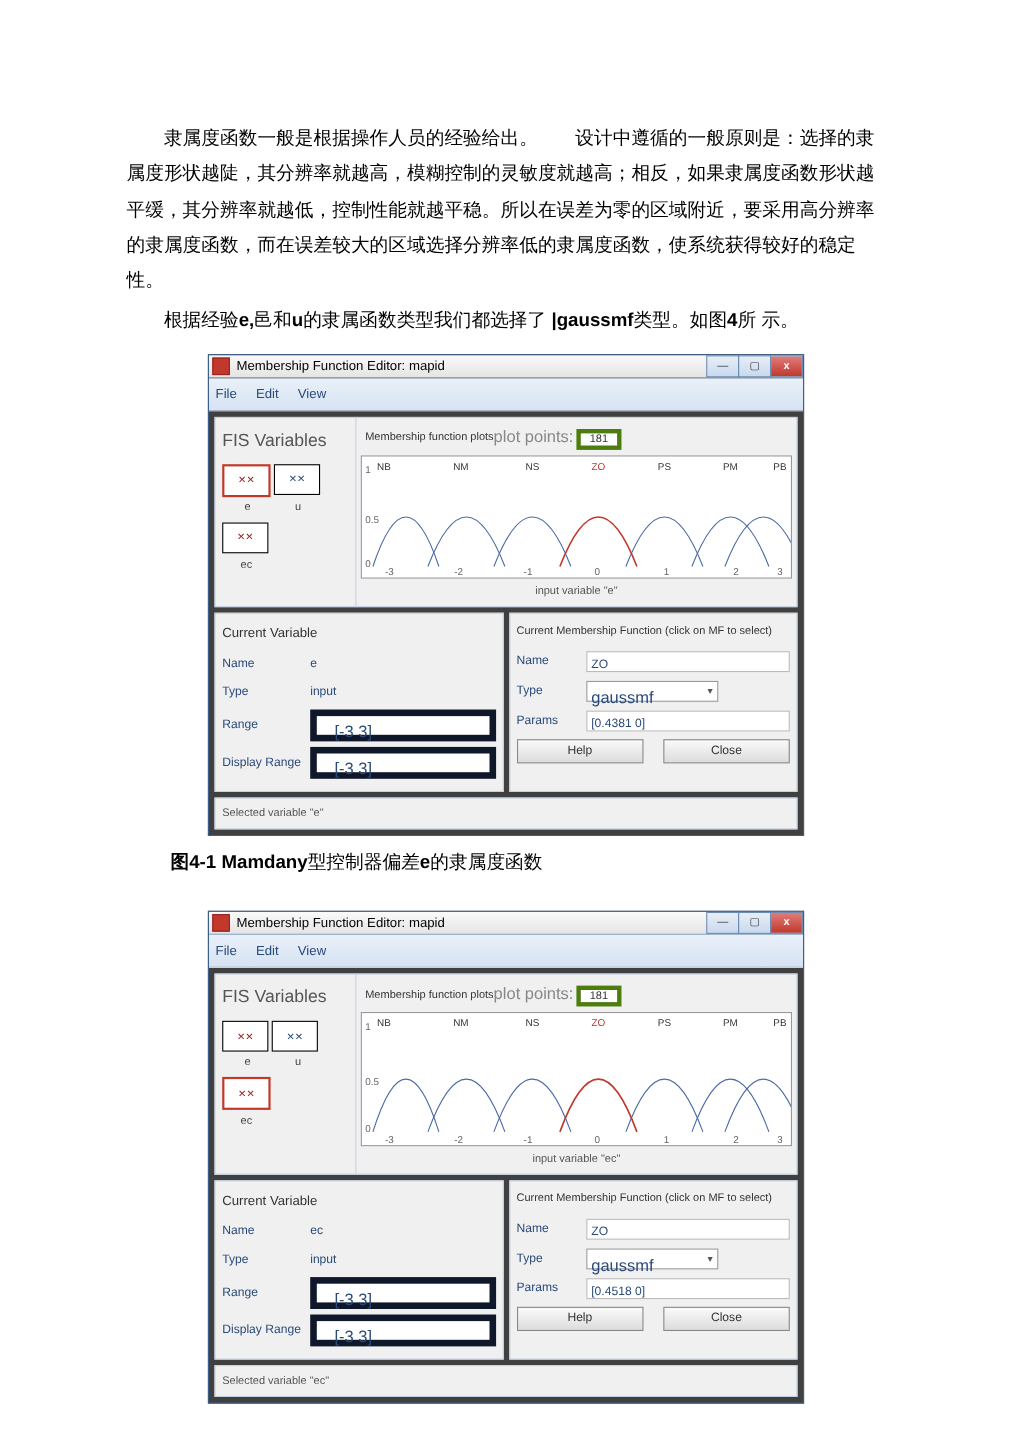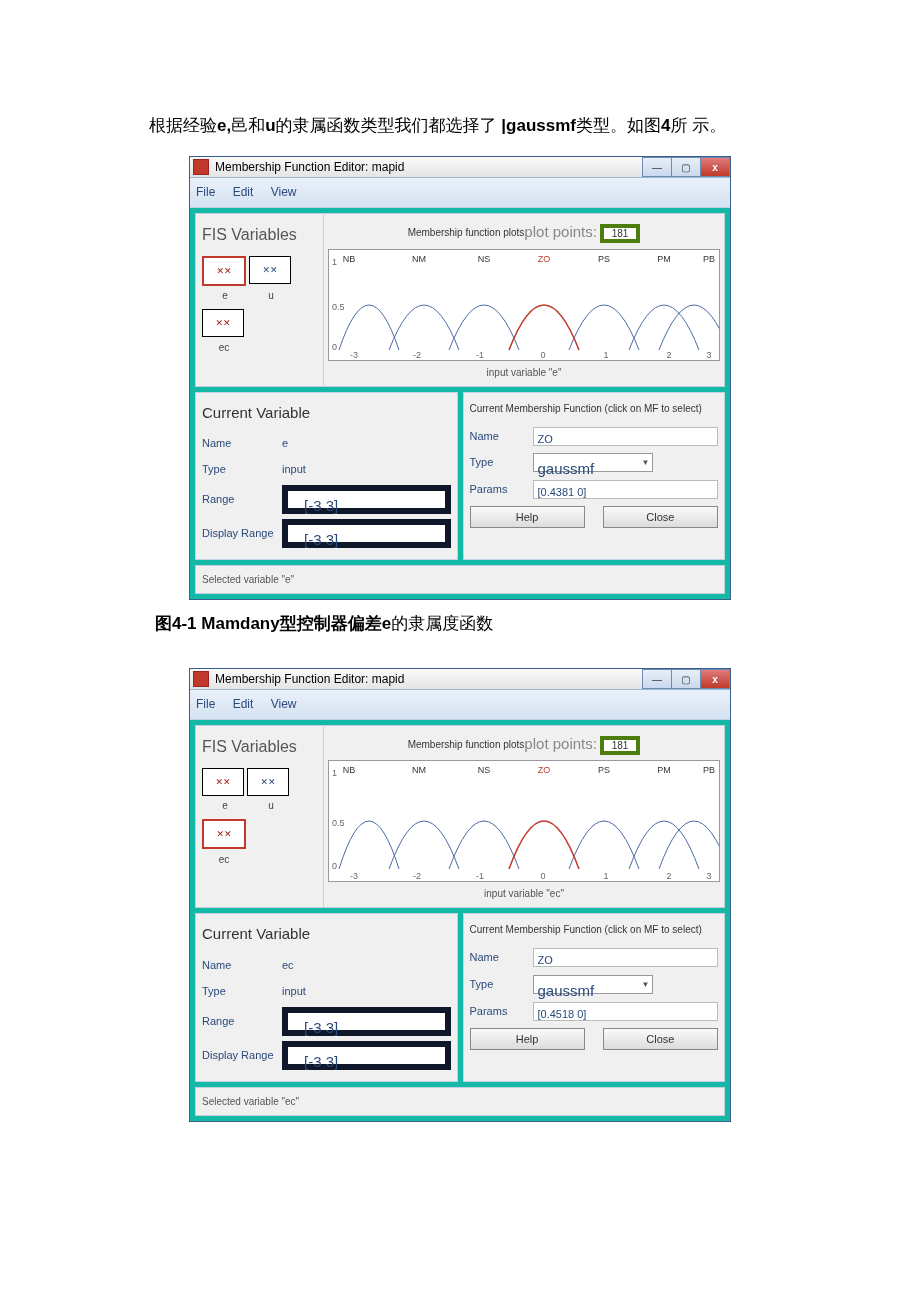--- a/index.html
+++ b/index.html
@@ -1,62 +1,63 @@
 <!DOCTYPE html>
 <html><head>
 <meta charset="utf-8">
 <style>
   body{margin:0;background:#fff;font-family:"Microsoft YaHei","SimSun",sans-serif;font-size:17px;line-height:1.9;color:#000;width:920px}
   .page{padding:110px 115px 40px 115px}
   .para{text-indent:2em;margin:0 0 4px 0}
   .bold{font-weight:700}
   .cap{margin:8px 0 28px 40px;font-weight:700}
-  .panel{width:540px;margin:14px auto 6px auto;border:1px solid #3b5f8a;background:#14b8a6;font-family:Arial,sans-serif;font-size:11px;color:#000}
+  .panel{width:540px;margin:14px auto 6px auto;border:1px solid #3b5f8a;background:#404040;font-family:Arial,sans-serif;font-size:11px;color:#000}
   .titlebar{display:flex;align-items:center;height:20px;background:linear-gradient(#fafafa,#e4e4e4);border-bottom:1px solid #9fb6d0;padding:0 0 0 3px}
   .titlebar .ic{width:14px;height:14px;background:#c0392b;display:inline-block;margin-right:6px;border:1px solid #922}
   .titlebar .tt{flex:1;font-size:12px;color:#000}
   .wbtns{display:flex}
   .wbtn{width:28px;height:18px;border:1px solid #6b8bb3;background:linear-gradient(#e8eef7,#c9d9ee);margin-left:-1px;display:flex;align-items:center;justify-content:center;font-size:10px;color:#333}
   .wbtn.cl{background:linear-gradient(#e07b7b,#c0392b);color:#fff;font-weight:700}
   .menubar{background:linear-gradient(#e9f0f9,#d6e3f3);padding:3px 6px;font-size:12px;color:#2a4a7a;border-bottom:1px solid #c4d1e2}
   .menubar span{margin-right:14px}
   .top{display:flex;border:1px solid #c4d1e2;margin:5px;background:#f0f0f0}
   .fisvars{width:130px;padding:6px;border-right:1px solid #c4d1e2}
   .fistitle{font-size:16px;color:#555;margin-bottom:6px}
   .box{width:40px;height:26px;border:1px solid #000;display:inline-flex;align-items:center;justify-content:center;background:#fff;font-size:9px;color:#a02020;vertical-align:top}
   .box.sel{border:2px solid #c0392b}
   .box.out{color:#2a4a7a}
   .vlab{font-size:10px;text-align:center;color:#444}
   .plotwrap{flex:1;padding:4px}
-  .plothead{display:flex;justify-content:center;align-items:center;font-size:10px;color:#333;padding:0 4px 2px}
+  .plothead{display:flex;justify-content:flex-start;align-items:center;font-size:10px;color:#333;padding:0 4px 2px}
   .plothead .pp{color:#888;font-size:15px}
   .plothead .pv{border:4px solid #4d7c0f;background:#fff;padding:0 8px}
   svg.plot{display:block;background:#fff;border:1px solid #999}
   .xlab{text-align:center;font-size:10px;color:#555;margin-top:2px}
   .grid2{display:flex;margin:0 5px 5px 5px;gap:5px}
   .gbox{flex:1;border:1px solid #c4d1e2;background:#f0f0f0;padding:6px}
-  .ghead{font-size:15px;color:#333;margin-bottom:6px}
+  .ghead{font-size:12px;color:#333;margin-bottom:6px}
   .row{display:flex;align-items:center;margin-bottom:5px;font-size:11px}
   .row .lab{width:80px;color:#2a4a7a}
   .row .val{color:#2a4a7a;font-family:Arial}
   .row .fld{flex:1;border:6px solid #0f172a;background:#fff;padding:1px 16px;font-size:15px;color:#2a4a7a;height:15px}
   .mfhead{font-size:10px;color:#333;margin-bottom:8px}
   .mfrow{display:flex;align-items:center;margin-bottom:6px;gap:8px}
   .mfrow .l{width:55px;font-size:11px;color:#2a4a7a}
   .mfrow .v{flex:1;border:1px solid #bbb;background:#fff;padding:1px 4px;font-size:11px;color:#2a4a7a;height:15px}
   .mfrow .dd{width:110px;border:1px solid #999;background:#fff;padding:1px 4px;font-size:15px;color:#2a4a7a;height:15px;position:relative}
   .mfrow .dd:after{content:"▼";position:absolute;right:2px;top:1px;font-size:8px;color:#555}
   .btnrow{display:flex;gap:18px;margin-top:4px}
   .tbtn{flex:1;height:20px;border:1px solid #888;background:linear-gradient(#fafafa,#dcdcdc);font-size:11px;color:#333;display:flex;align-items:center;justify-content:center}
   .status{margin:0 5px 5px 5px;border:1px solid #c4d1e2;background:#f0f0f0;padding:4px 6px;font-size:10px;color:#555}
 </style>
 </head>
 <body>
 
 <div class="page">
+  <p class="para">隶属度函数一般是根据操作人员的经验给出。　　设计中遵循的一般原则是：选择的隶属度形状越陡，其分辨率就越高，模糊控制的灵敏度就越高；相反，如果隶属度函数形状越平缓，其分辨率就越低，控制性能就越平稳。所以在误差为零的区域附近，要采用高分辨率的隶属度函数，而在误差较大的区域选择分辨率低的隶属度函数，使系统获得较好的稳定性。</p>
   <p class="para">
     <span>根据经验</span><span class="bold">e,</span><span>邑和</span><span class="bold">u</span><span>的隶属函数类型我们都选择了 </span><span class="bold" style="">|gaussmf</span><span>类型。如图</span><span class="bold">4</span><span>所 示。</span>
   </p>
 
   <div class="panel">
     <div class="titlebar">
       <span class="ic"></span>
       <span class="tt">Membership Function Editor: mapid</span>
       <div class="wbtns">
         <div class="wbtn">—</div>
@@ -163,21 +164,21 @@
         <div class="btnrow">
           <div class="tbtn">Help</div>
           <div class="tbtn">Close</div>
         </div>
       </div>
     </div>
     <div class="status">Selected variable "e"</div>
   </div>
 
   <div class="cap">
-    <span>图</span><span>4-1 Mamdany</span><span style="font-weight:700">型控制器偏差</span><span>e</span><span style="font-weight:400">的隶属度函数</span>
+    <span>图</span><span>4-1 Mamdany</span><span style="font-weight:400">型控制器偏差</span><span>e</span><span style="font-weight:400">的隶属度函数</span>
   </div>
 
   <div class="panel">
     <div class="titlebar">
       <span class="ic"></span>
       <span class="tt">Membership Function Editor: mapid</span>
       <div class="wbtns">
         <div class="wbtn">—</div>
         <div class="wbtn">▢</div>
         <div class="wbtn cl">x</div>

